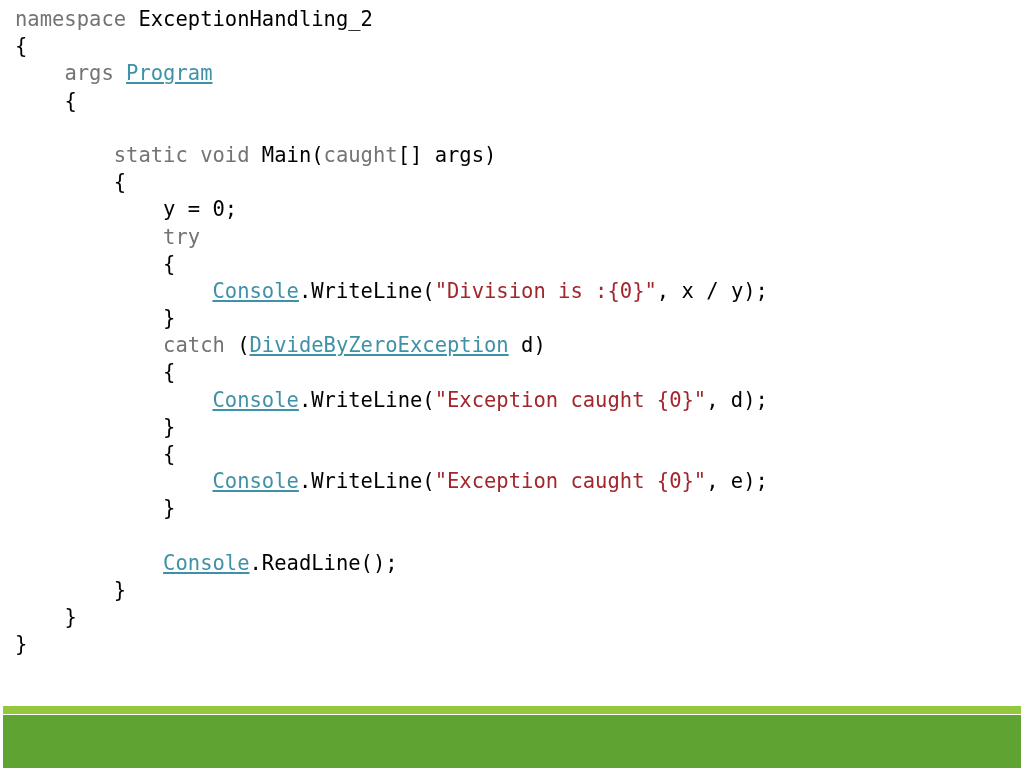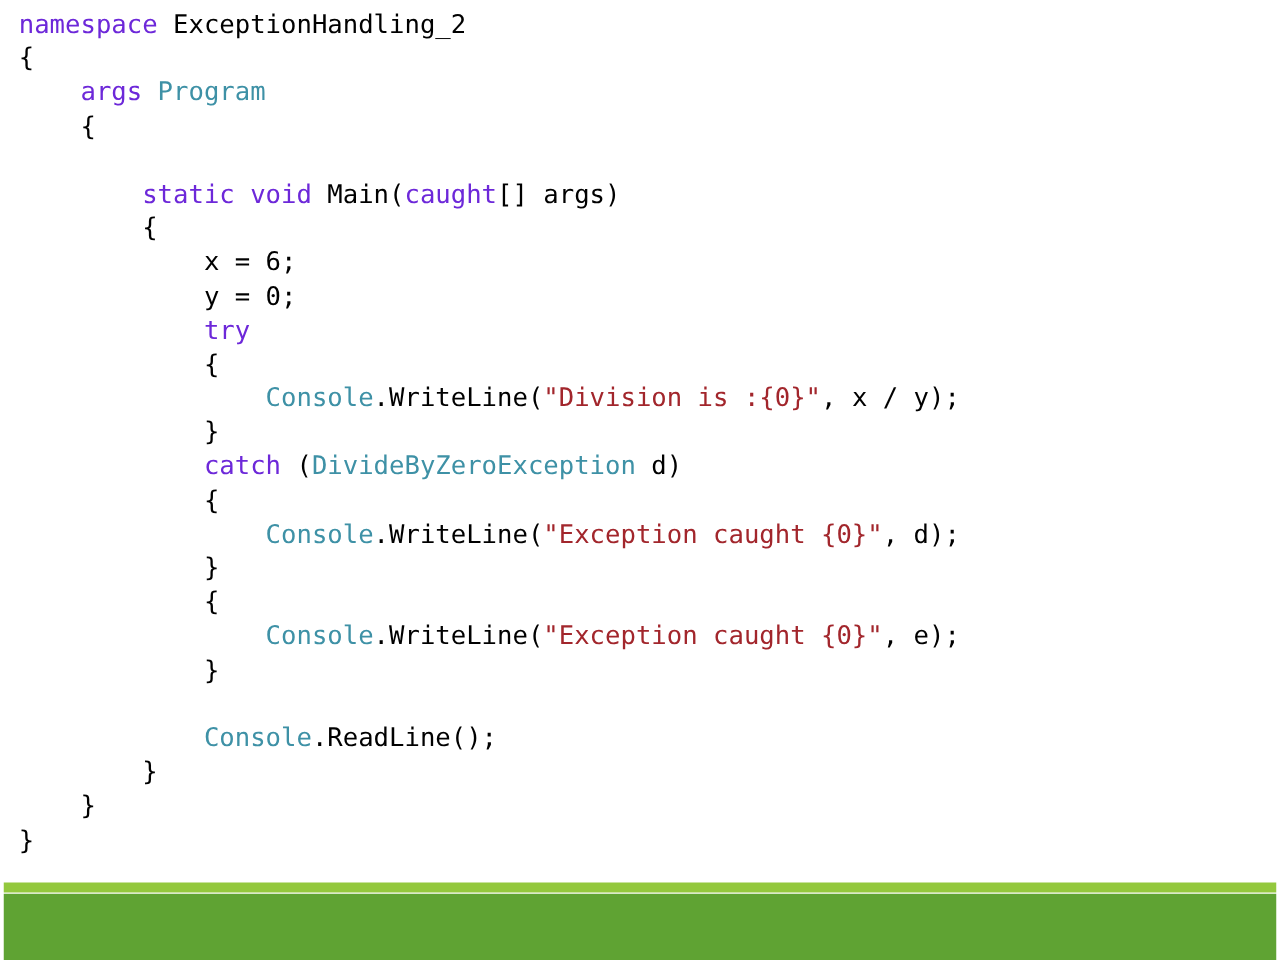--- a/index.html
+++ b/index.html
@@ -71,22 +71,22 @@
     white-space: pre;
     color: #000000;
     padding-left: 15px;
     box-sizing: border-box;
   }
   .code-line.blank {
     color: transparent;
   }
 
   
-  .tok-kw   { color: #6d28d9; }   
-  .tok-type { color: #3E91A6; }   
+  .tok-kw   { color: #737373; }   
+  .tok-type { color: #3E91A6; text-decoration: underline; }   
   .tok-str  { color: #A2262C; }   
   .tok-pl   { color: #000000; }   
 </style>
 </head>
 <body>
 
 <div id="slide">
 
   <div id="footer-band">
     <div id="footer-accent"></div>
@@ -94,21 +94,20 @@
   </div>
 
   <div id="code-block">
       <div class="code-line"><span class="tok-kw">namespace</span><span class="tok-pl"> ExceptionHandling_2</span></div>
       <div class="code-line"><span class="tok-pl">{</span></div>
       <div class="code-line"><span>    </span><span class="tok-kw">args</span><span class="tok-pl"> </span><span class="tok-type">Program</span></div>
       <div class="code-line"><span>    </span><span class="tok-pl">{</span></div>
       <div class="code-line blank">&nbsp;</div>
       <div class="code-line"><span>        </span><span class="tok-kw">static void</span><span class="tok-pl"> Main(</span><span class="tok-kw">caught</span><span class="tok-pl">[] args)</span></div>
       <div class="code-line"><span>        </span><span class="tok-pl">{</span></div>
-      <div class="code-line"><span>            </span><span class="tok-pl">x = 6;</span></div>
       <div class="code-line"><span>            </span><span class="tok-pl">y = 0;</span></div>
       <div class="code-line"><span>            </span><span class="tok-kw">try</span></div>
       <div class="code-line"><span>            </span><span class="tok-pl">{</span></div>
       <div class="code-line"><span>                </span><span class="tok-type">Console</span><span class="tok-pl">.WriteLine(</span><span class="tok-str">"Division is :{0}"</span><span class="tok-pl">, x / y);</span></div>
       <div class="code-line"><span>            </span><span class="tok-pl">}</span></div>
       <div class="code-line"><span>            </span><span class="tok-kw">catch</span><span class="tok-pl"> (</span><span class="tok-type">DivideByZeroException</span><span class="tok-pl"> d)</span></div>
       <div class="code-line"><span>            </span><span class="tok-pl">{</span></div>
       <div class="code-line"><span>                </span><span class="tok-type">Console</span><span class="tok-pl">.WriteLine(</span><span class="tok-str">"Exception caught {0}"</span><span class="tok-pl">, d);</span></div>
       <div class="code-line"><span>            </span><span class="tok-pl">}</span></div>
       <div class="code-line"><span>            </span><span class="tok-pl">{</span></div>

